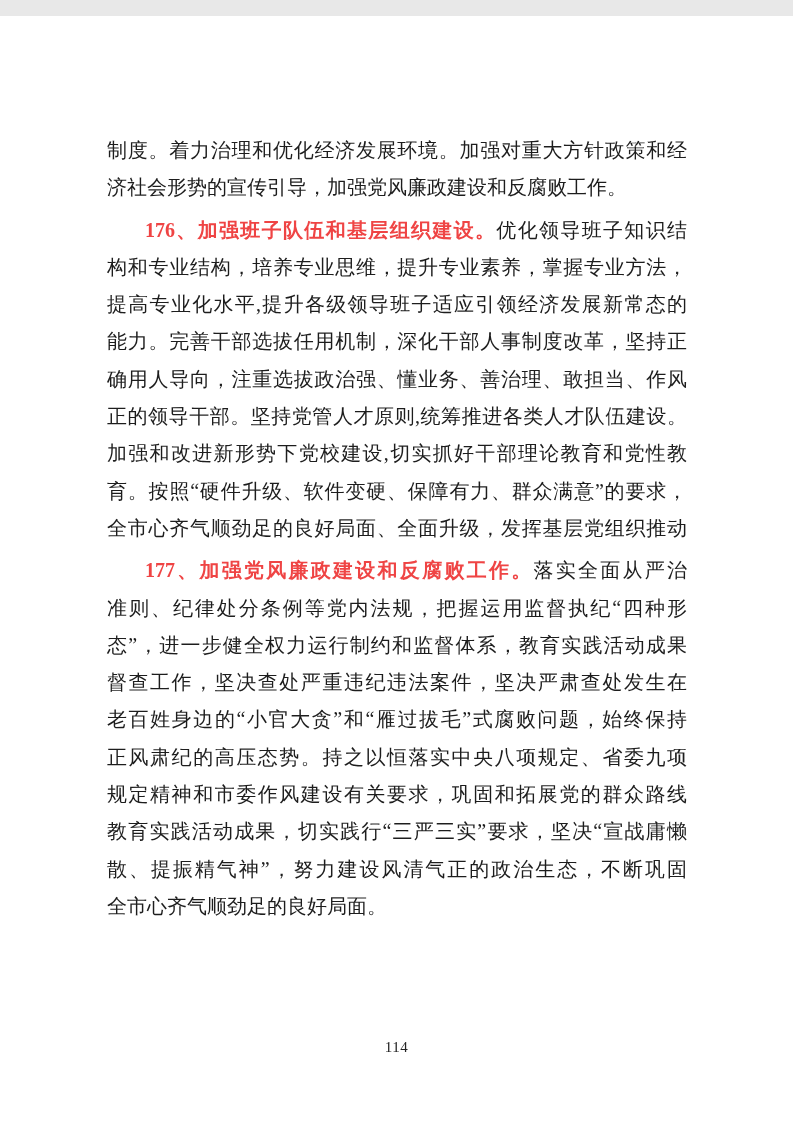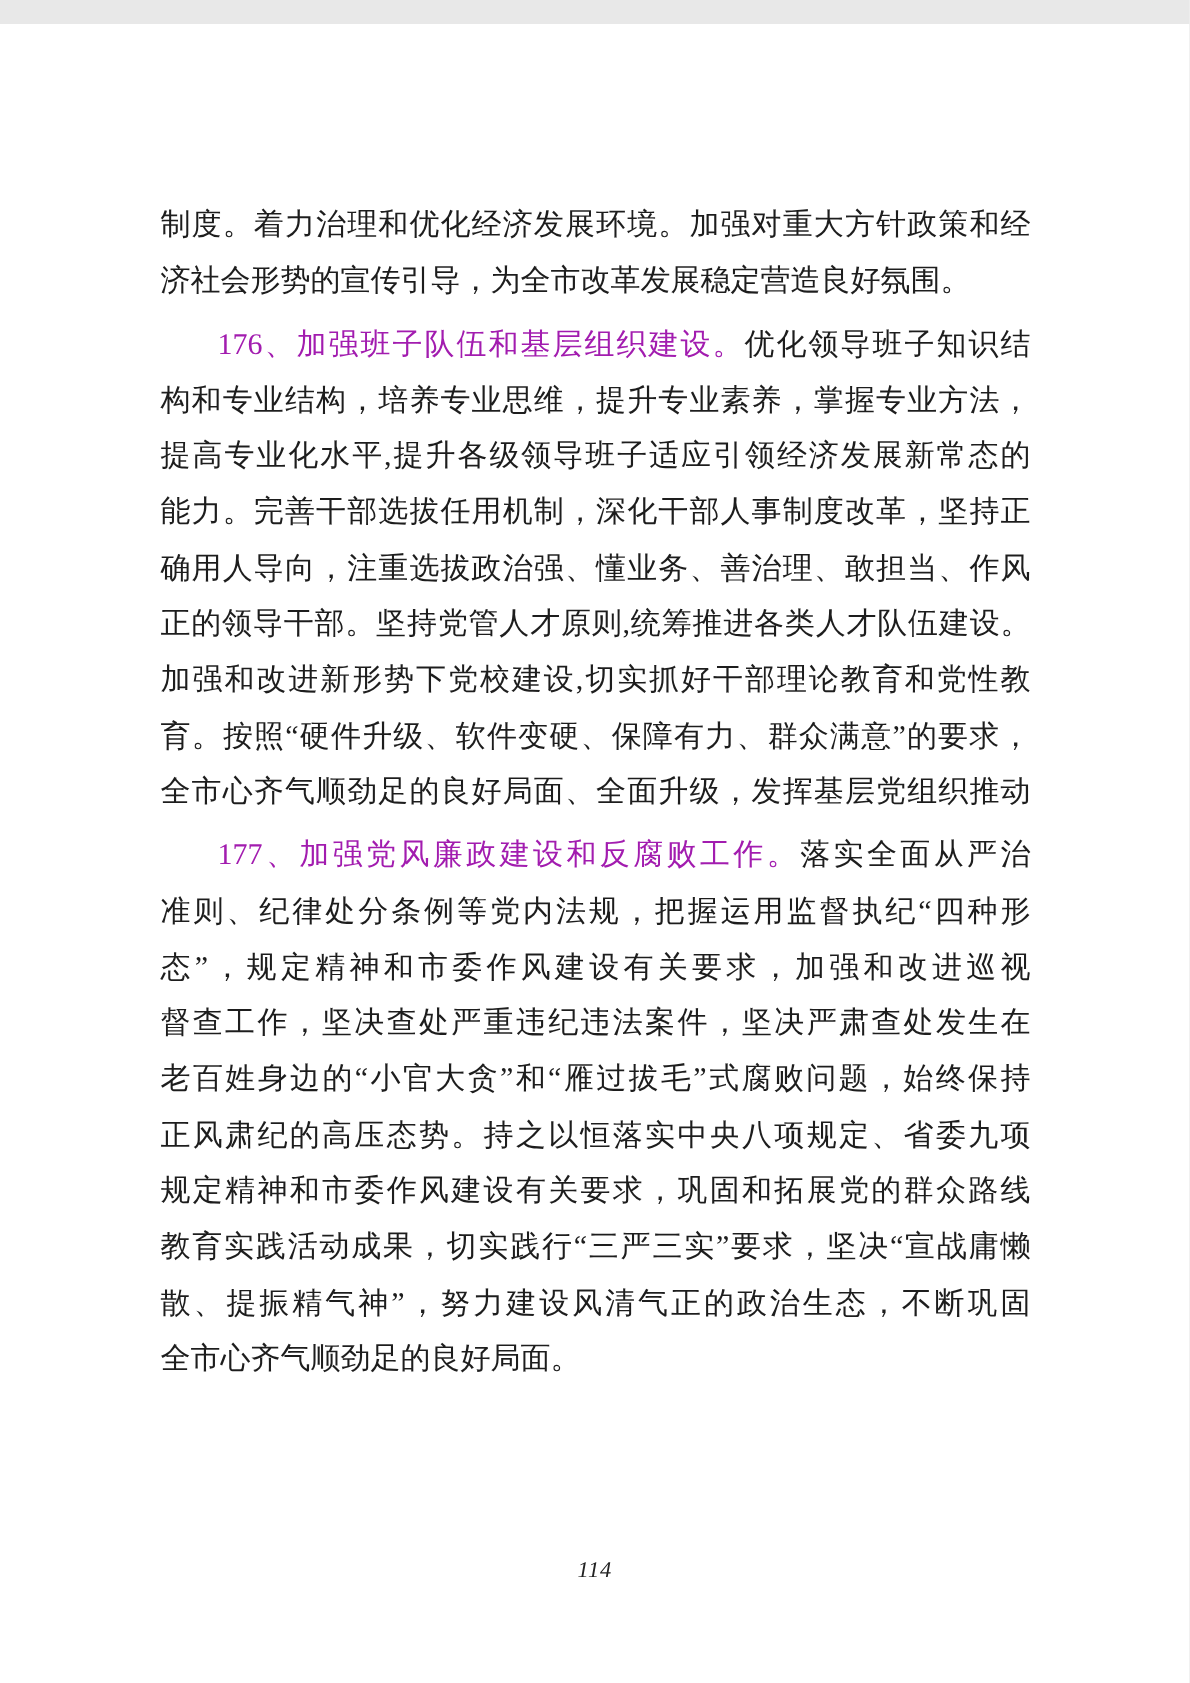--- a/index.html
+++ b/index.html
@@ -25,62 +25,61 @@
   .para + .para { margin-top: 5px; }
   .line {
     white-space: nowrap;
     text-align: justify;
     overflow: visible;
   }
   .line.full { text-align-last: justify; }
   .line.end  { text-align-last: left; }
   .lead { text-indent: 38px; }
   .bold {
-    font-weight: normal;
-    color: #a21caf;
+    font-weight: bold;
+    color: #ef4444;
   }
   .page-number {
     position: absolute;
     top: 1023px;
     left: 0;
     width: 100%;
     text-align: center;
     font-size: 15px;
     color: #222222;
     letter-spacing: 0.5px;
-    font-style: italic;
   }
 </style>
 </head>
 <body>
 
 <div class="page">
   <div class="content">
 
     <div class="para">
         <div class="line full">制度。着力治理和优化经济发展环境。加强对重大方针政策和经</div>
-        <div class="line end">济社会形势的宣传引导，为全市改革发展稳定营造良好氛围。</div>
+        <div class="line end">济社会形势的宣传引导，加强党风廉政建设和反腐败工作。</div>
       </div>
 
     <div class="para">
       <div class="line full lead"><span class="bold">176、加强班子队伍和基层组织建设。</span><span>优化领导班子知识结</span></div>
     <div class="line full">构和专业结构，培养专业思维，提升专业素养，掌握专业方法，</div>
         <div class="line full">提高专业化水平,提升各级领导班子适应引领经济发展新常态的</div>
         <div class="line full">能力。完善干部选拔任用机制，深化干部人事制度改革，坚持正</div>
         <div class="line full">确用人导向，注重选拔政治强、懂业务、善治理、敢担当、作风</div>
         <div class="line full">正的领导干部。坚持党管人才原则,统筹推进各类人才队伍建设。</div>
         <div class="line full">加强和改进新形势下党校建设,切实抓好干部理论教育和党性教</div>
         <div class="line full">育。按照“硬件升级、软件变硬、保障有力、群众满意”的要求，</div>
         <div class="line full">全市心齐气顺劲足的良好局面、全面升级，发挥基层党组织推动</div>
       </div>
 
     <div class="para">
       <div class="line full lead"><span class="bold">177、加强党风廉政建设和反腐败工作。</span><span>落实全面从严治</span></div>
         <div class="line full">准则、纪律处分条例等党内法规，把握运用监督执纪“四种形</div>
-        <div class="line full">态”，规定精神和市委作风建设有关要求，加强和改进巡视</div>
+        <div class="line full">态”，进一步健全权力运行制约和监督体系，教育实践活动成果</div>
         <div class="line full">督查工作，坚决查处严重违纪违法案件，坚决严肃查处发生在</div>
         <div class="line full">老百姓身边的“小官大贪”和“雁过拔毛”式腐败问题，始终保持</div>
         <div class="line full">正风肃纪的高压态势。持之以恒落实中央八项规定、省委九项</div>
         <div class="line full">规定精神和市委作风建设有关要求，巩固和拓展党的群众路线</div>
         <div class="line full">教育实践活动成果，切实践行“三严三实”要求，坚决“宣战庸懒</div>
         <div class="line full">散、提振精气神”，努力建设风清气正的政治生态，不断巩固</div>
         <div class="line end">全市心齐气顺劲足的良好局面。</div>
       </div>
 
   </div>

